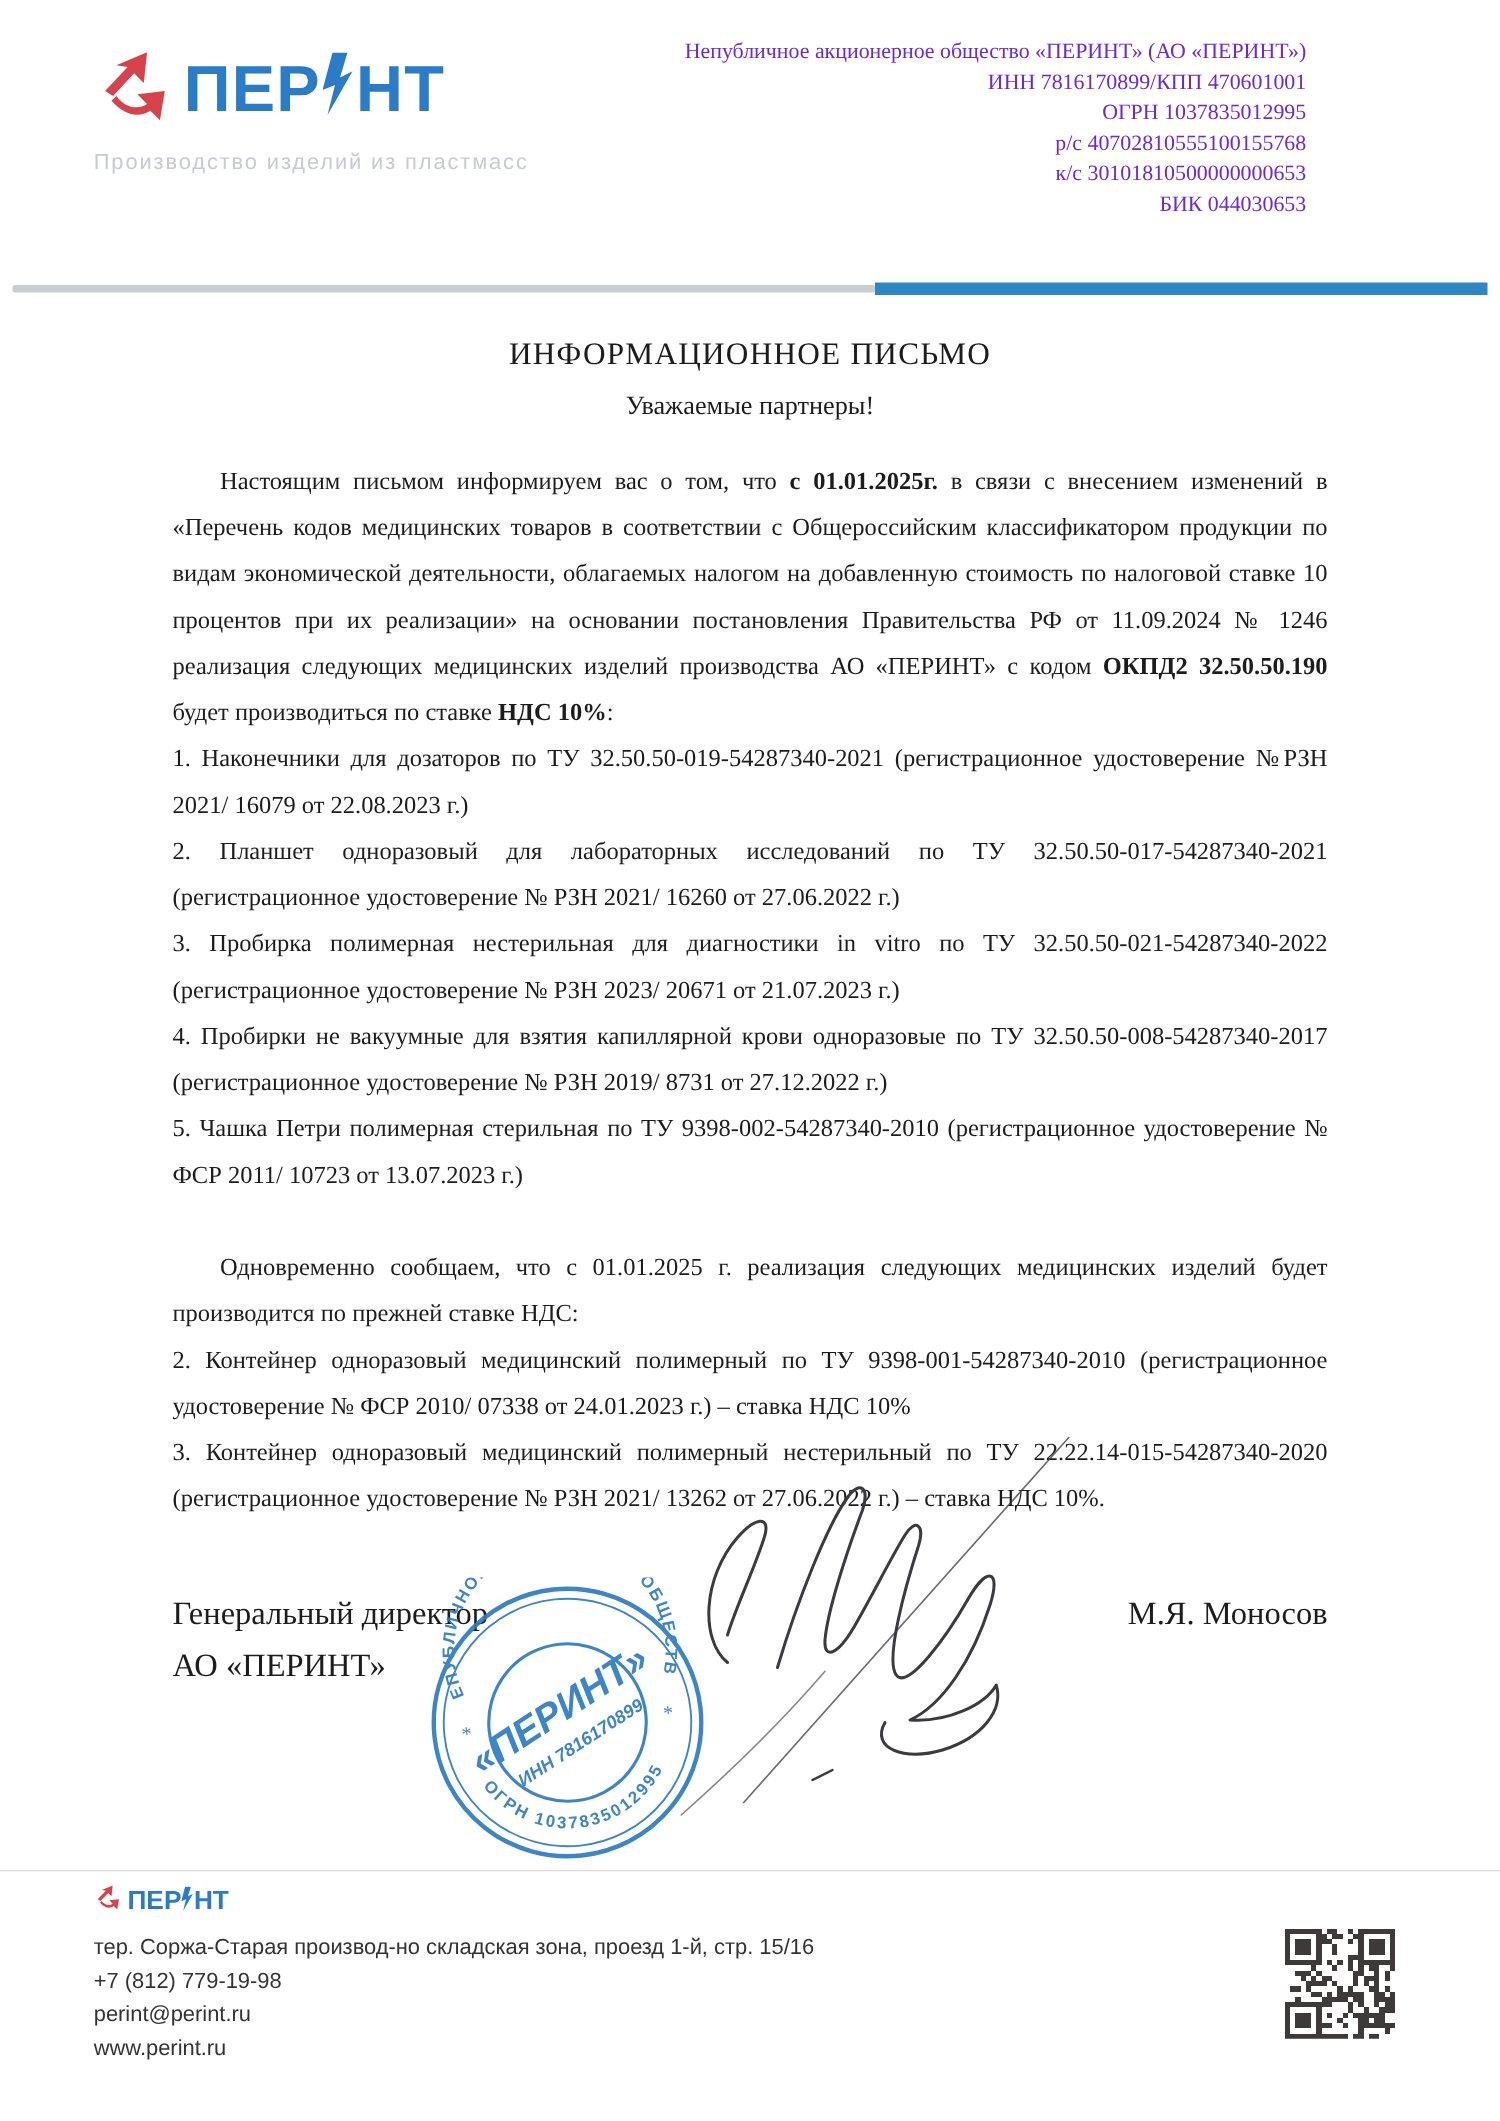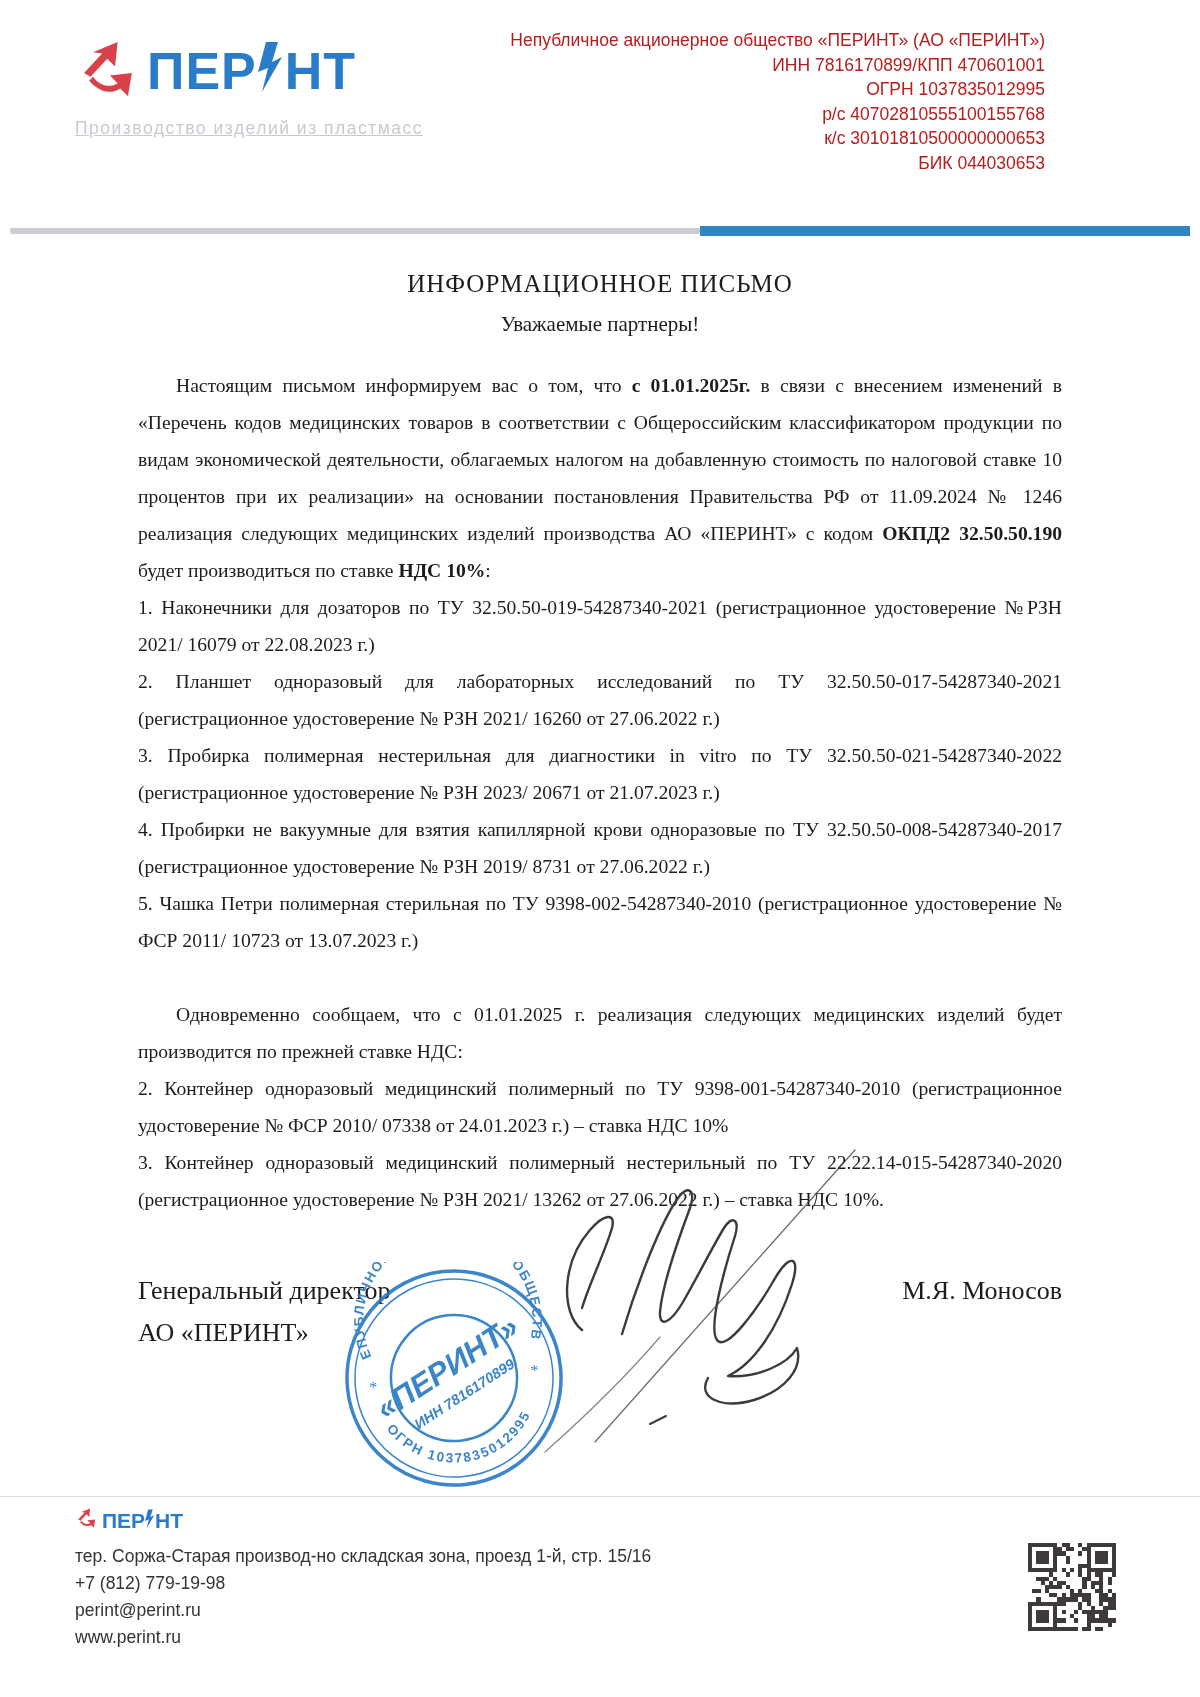--- a/index.html
+++ b/index.html
@@ -7,23 +7,23 @@
         font-family:"Liberation Serif", serif;color:#1c1c1c;border-radius:15px;}
 
   
   .header{display:flex;justify-content:space-between;padding-top:24px;min-height:176px;}
   .logo-block{padding-left:75px;padding-top:14px;width:420px;}
   .logo-row{display:flex;align-items:center;gap:10px;}
   .logo-text{font-family:"Liberation Sans", sans-serif;font-weight:bold;font-size:52px;
              color:#2a7cc9;letter-spacing:1px;display:flex;align-items:center;line-height:1;}
   .logo-bolt{display:inline-block;margin:0 1px;}
   .tagline{font-family:"Liberation Sans", sans-serif;color:#c7cbd1;font-size:17.5px;
-           letter-spacing:1.5px;margin-top:14px;text-decoration:underline;}
-  .company-info{padding-right:155px;text-align:right;font-family:Liberation Sans, sans-serif;
-                font-size:17.5px;line-height:24.5px;color:#b91c1c;padding-top:4px;}
+           letter-spacing:1.5px;margin-top:14px;}
+  .company-info{padding-right:155px;text-align:right;font-family:Liberation Serif, serif;
+                font-size:17.5px;line-height:24.5px;color:#6d28d9;padding-top:4px;}
 
   
   .divider{display:flex;align-items:center;margin:26px 10px 0 10px;height:10px;}
   .divider .gray{height:6px;background:#c9cdd2;flex:0 0 690px;border-radius:2px;}
   .divider .blue{height:10px;background:#2e86c5;flex:1;margin-left:0;}
 
   
   .ref-line{margin:26px 0 0 160px;font-size:21px;font-weight:bold;display:flex;align-items:flex-end;}
   .ref-number{position:relative;display:inline-block;width:66px;height:26px;
               border-bottom:2px solid #222;margin:0 8px;}
@@ -100,21 +100,21 @@
 
   <div class="letter-title">ИНФОРМАЦИОННОЕ ПИСЬМО</div>
   <div class="letter-salutation">Уважаемые партнеры!</div>
 
   <div class="body-text">
     <p class="para"><span>Настоящим письмом информируем вас о том, что </span><b>с 01.01.2025г.</b><span> в связи с внесением изменений в «Перечень кодов медицинских товаров в соответствии с Общероссийским классификатором продукции по видам экономической деятельности, облагаемых налогом на добавленную стоимость по налоговой ставке 10 процентов при их реализации» на основании постановления Правительства РФ от 11.09.2024 № 1246 реализация следующих медицинских изделий производства АО «ПЕРИНТ» с кодом </span><b>ОКПД2 32.50.50.190</b><span> будет производиться по ставке </span><b>НДС 10%</b><span>:</span></p>
 
     <p class="list-item">1. Наконечники для дозаторов по ТУ 32.50.50-019-54287340-2021 (регистрационное удостоверение №РЗН 2021/ 16079 от 22.08.2023 г.)</p>
     <p class="list-item">2. Планшет одноразовый для лабораторных исследований по ТУ 32.50.50-017-54287340-2021 (регистрационное удостоверение № РЗН 2021/ 16260 от 27.06.2022 г.)</p>
     <p class="list-item">3. Пробирка полимерная нестерильная для диагностики in vitro по ТУ 32.50.50-021-54287340-2022 (регистрационное удостоверение № РЗН 2023/ 20671 от 21.07.2023 г.)</p>
-    <p class="list-item">4. Пробирки не вакуумные для взятия капиллярной крови одноразовые по ТУ 32.50.50-008-54287340-2017 (регистрационное удостоверение № РЗН 2019/ 8731 от 27.06.2022 г.)</p>
+    <p class="list-item">4. Пробирки не вакуумные для взятия капиллярной крови одноразовые по ТУ 32.50.50-008-54287340-2017 (регистрационное удостоверение № РЗН 2019/ 8731 от 27.12.2022 г.)</p>
     <p class="list-item">5. Чашка Петри полимерная стерильная по ТУ 9398-002-54287340-2010 (регистрационное удостоверение № ФСР 2011/ 10723 от 13.07.2023 г.)</p>
 
     <p class="para gap">Одновременно сообщаем, что с 01.01.2025 г. реализация следующих медицинских изделий будет производится по прежней ставке НДС:</p>
 
     <p class="list-item">2. Контейнер одноразовый медицинский полимерный по ТУ 9398-001-54287340-2010 (регистрационное удостоверение № ФСР 2010/ 07338 от 24.01.2023 г.) – ставка НДС 10%</p>
     <p class="list-item">3. Контейнер одноразовый медицинский полимерный нестерильный по ТУ 22.22.14-015-54287340-2020 (регистрационное удостоверение № РЗН 2021/ 13262 от 27.06.2022 г.) – ставка НДС 10%.</p>
   </div>
 
   <div class="sign-row">
     <div>

